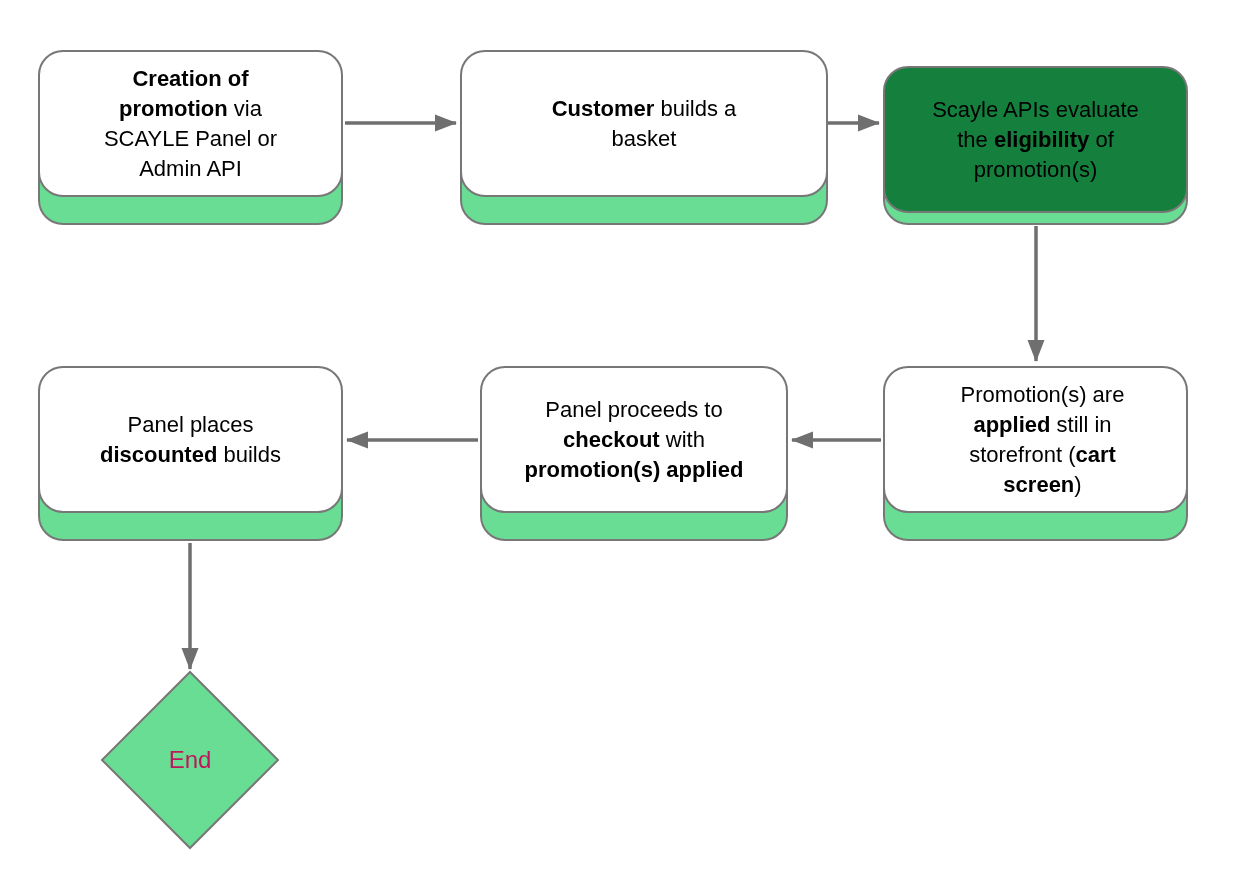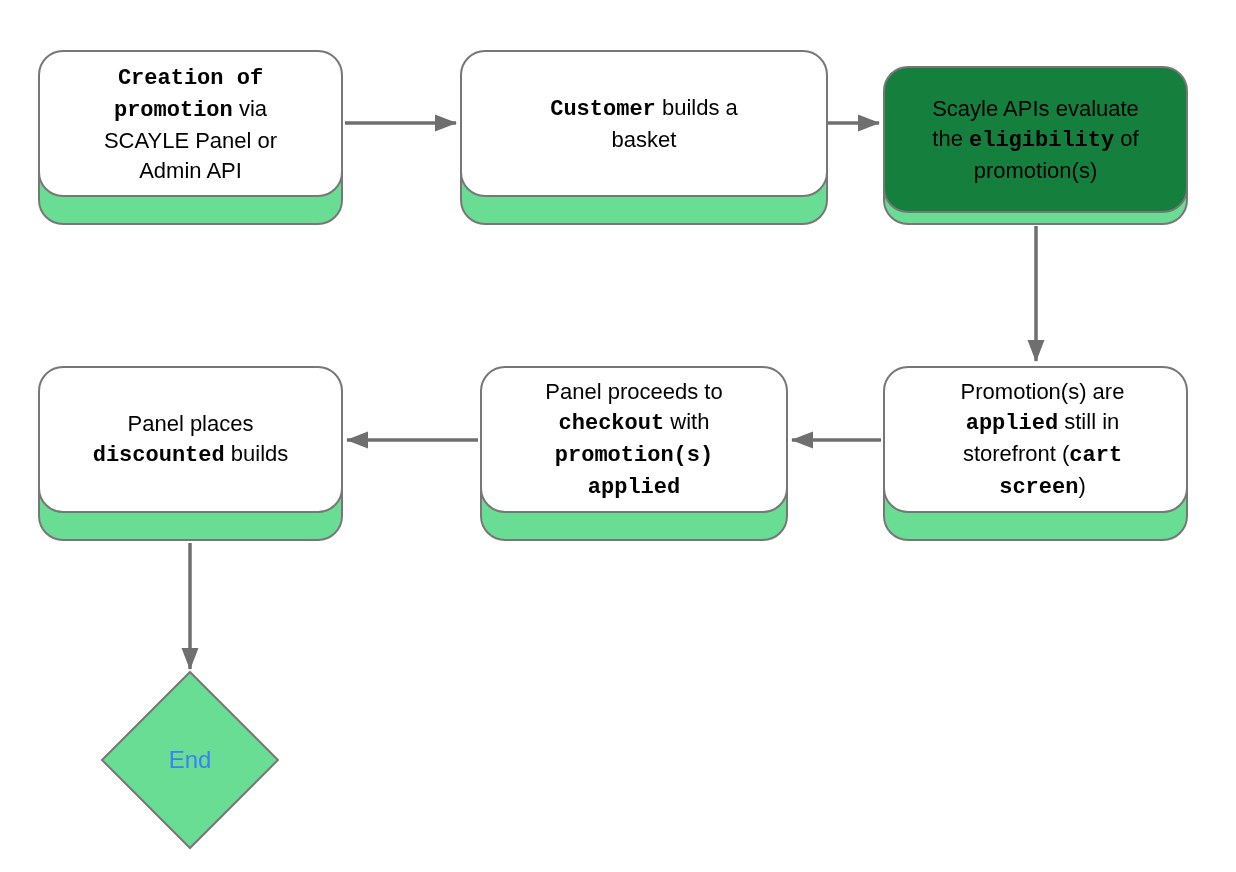--- a/index.html
+++ b/index.html
@@ -52,29 +52,28 @@
   }
   .node .face p {
     margin: 0;
     text-align: center;
     font-size: 22px;
     line-height: 30px;
     color: #000000;
   }
   .node .face p b {
     font-weight: 700;
-    font-family: Liberation Mono, monospace;
   }
   .diamond-label {
     position: absolute;
     width: 160px;
     text-align: center;
     font-size: 24px;
     line-height: 28px;
-    color: #3b82f6;
+    color: #be185d;
   }
 </style>
 </head>
 <body>
 
 <div id="canvas">
   <svg id="connector-layer" xmlns="http://www.w3.org/2000/svg" width="1236" height="872" viewBox="0 0 1236 872">
     <defs>
       <marker id="arrowhead" markerWidth="24" markerHeight="20" refX="21" refY="10" orient="auto" markerUnits="userSpaceOnUse">
         <path d="M0,1.5 L22,10 L0,18.5 Z" fill="#6f6f6f"></path>

